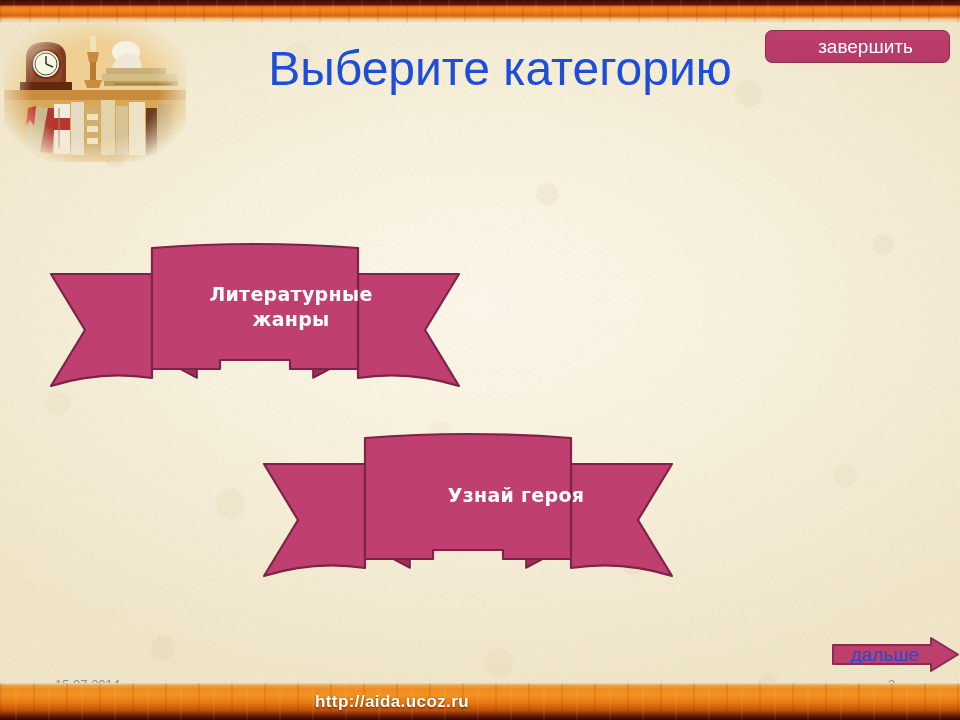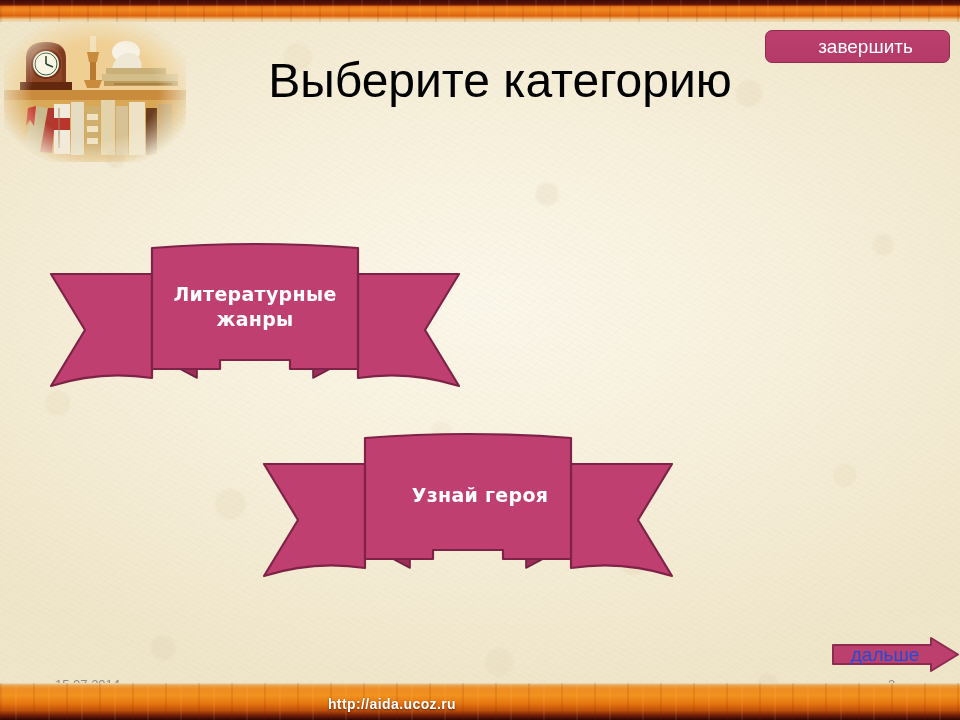--- a/index.html
+++ b/index.html
@@ -68,38 +68,38 @@
         #BE500A 74%, #6E1E07 88%, #2E0703 100%);
   }
   .wood-bottom::after{
     content:"";position:absolute;inset:0;opacity:.30;
     background-image:repeating-linear-gradient(90deg, rgba(110,35,5,.40) 0 2px, transparent 2px 15px, rgba(255,206,130,.30) 15px 17px, transparent 17px 33px);
   }
   .footer-url{
     position:absolute;left:0;bottom:8px;width:784px;
     text-align:center;
     color:#FFFFFF;
-    font-size:14px;font-weight:bold;letter-spacing:.4px;
+    font-size:17px;font-weight:bold;letter-spacing:.4px;
     text-shadow:0 1px 2px rgba(80,25,4,.85);
     font-family:"Liberation Sans", sans-serif;
   }
 
   
   .shelf-pic{
     position:absolute;left:4px;top:22px;width:182px;height:140px;
     overflow:hidden;
   }
   .shelf-pic svg{display:block;}
 
   
   .title{
-    position:absolute;left:190px;top:56px;width:620px;
+    position:absolute;left:190px;top:44px;width:620px;
     text-align:center;
     font-size:48px;line-height:1.05;
-    color:#000000;
+    color:#1d4ed8;
     font-family:"Liberation Sans", sans-serif;
     font-weight:normal;
     white-space:nowrap;
   }
 
   
   .btn-finish{
     position:absolute;left:765px;top:30px;width:185px;height:33px;
     background:linear-gradient(180deg,#BD3F6E 0%,#B43A68 100%);
     border:1.6px solid #8E2B50;
@@ -147,20 +147,21 @@
     display:flex;align-items:center;justify-content:center;
     text-align:center;
     color:#FFFFFF;
     font-weight:bold;
     font-size:19px;
     line-height:1.32;
     letter-spacing:.3px;
     font-family:"DejaVu Sans", sans-serif;
     pointer-events:none;
     white-space:pre-line;
+    padding-left:36px;
   }
 
   #ribbon-genres{left:45px;top:238px;width:420px;height:165px;}
   #ribbon-genres .rlabel{left:145px;top:255px;width:215px;height:60px;
       position:absolute;}
   #ribbon-writers{left:472px;top:238px;width:420px;height:165px;}
   #ribbon-hero{left:258px;top:428px;width:420px;height:165px;}
 
   .rlabel-abs{position:absolute;}
 </style>

